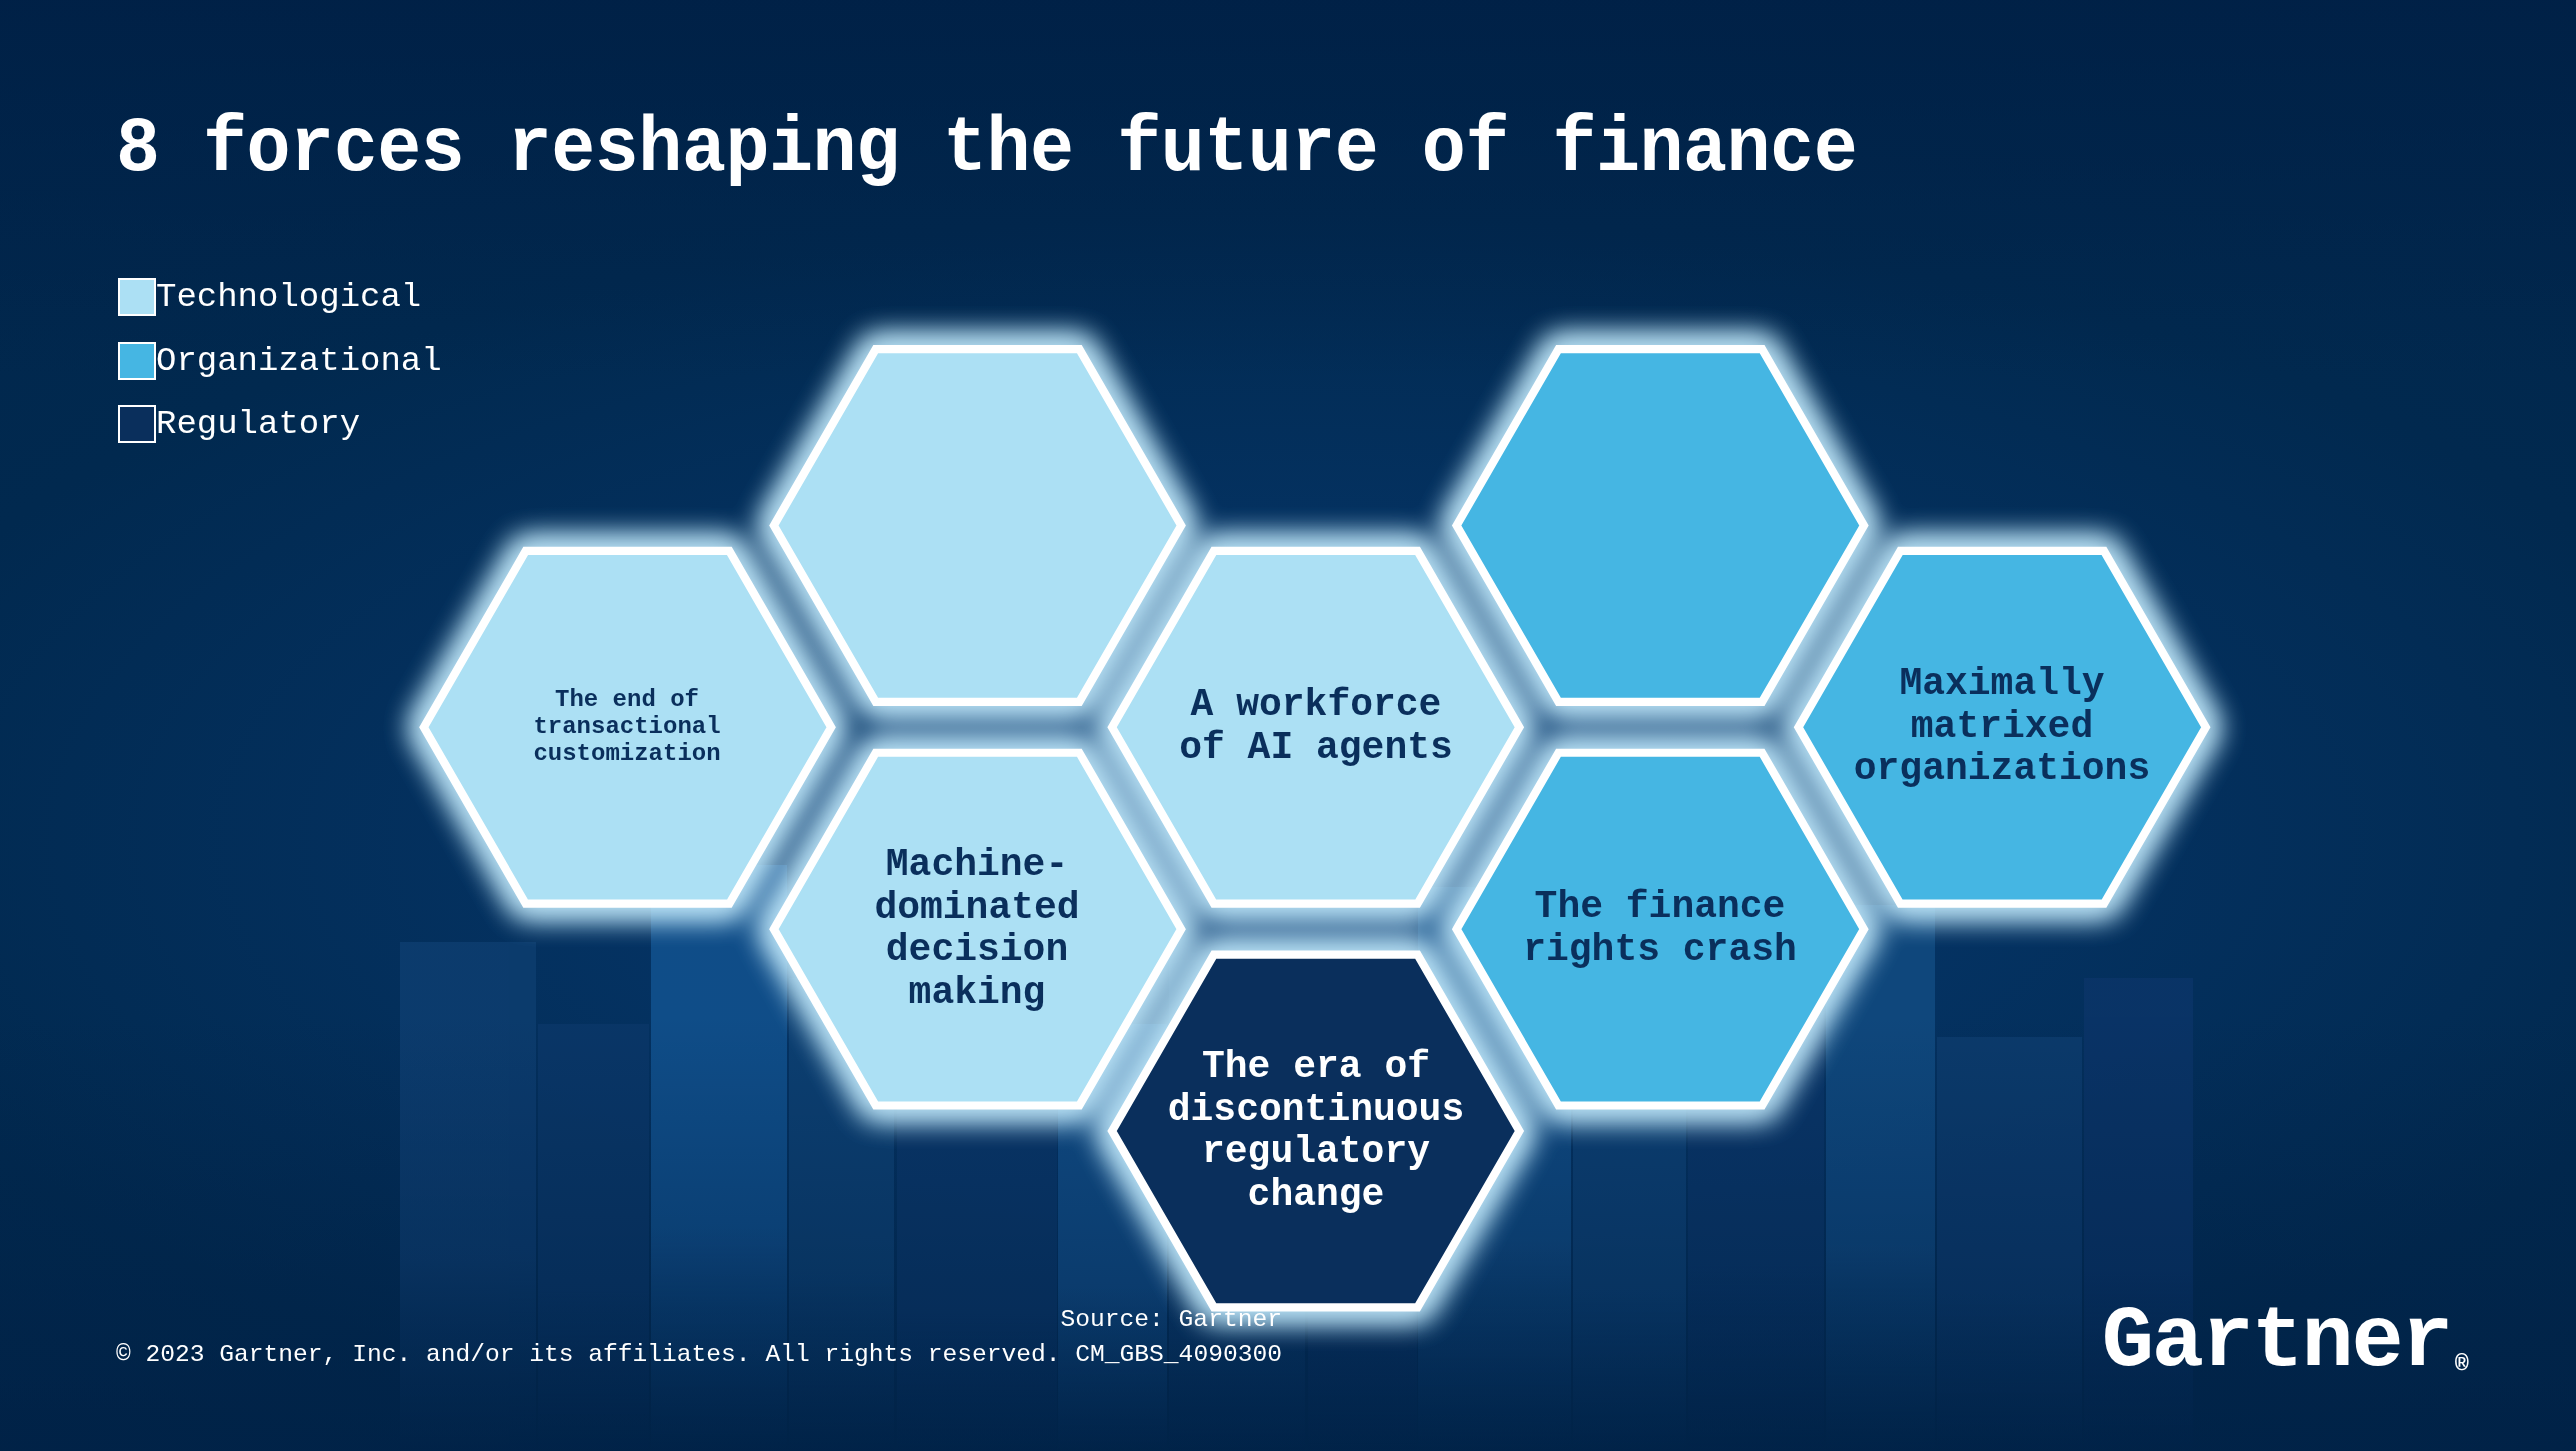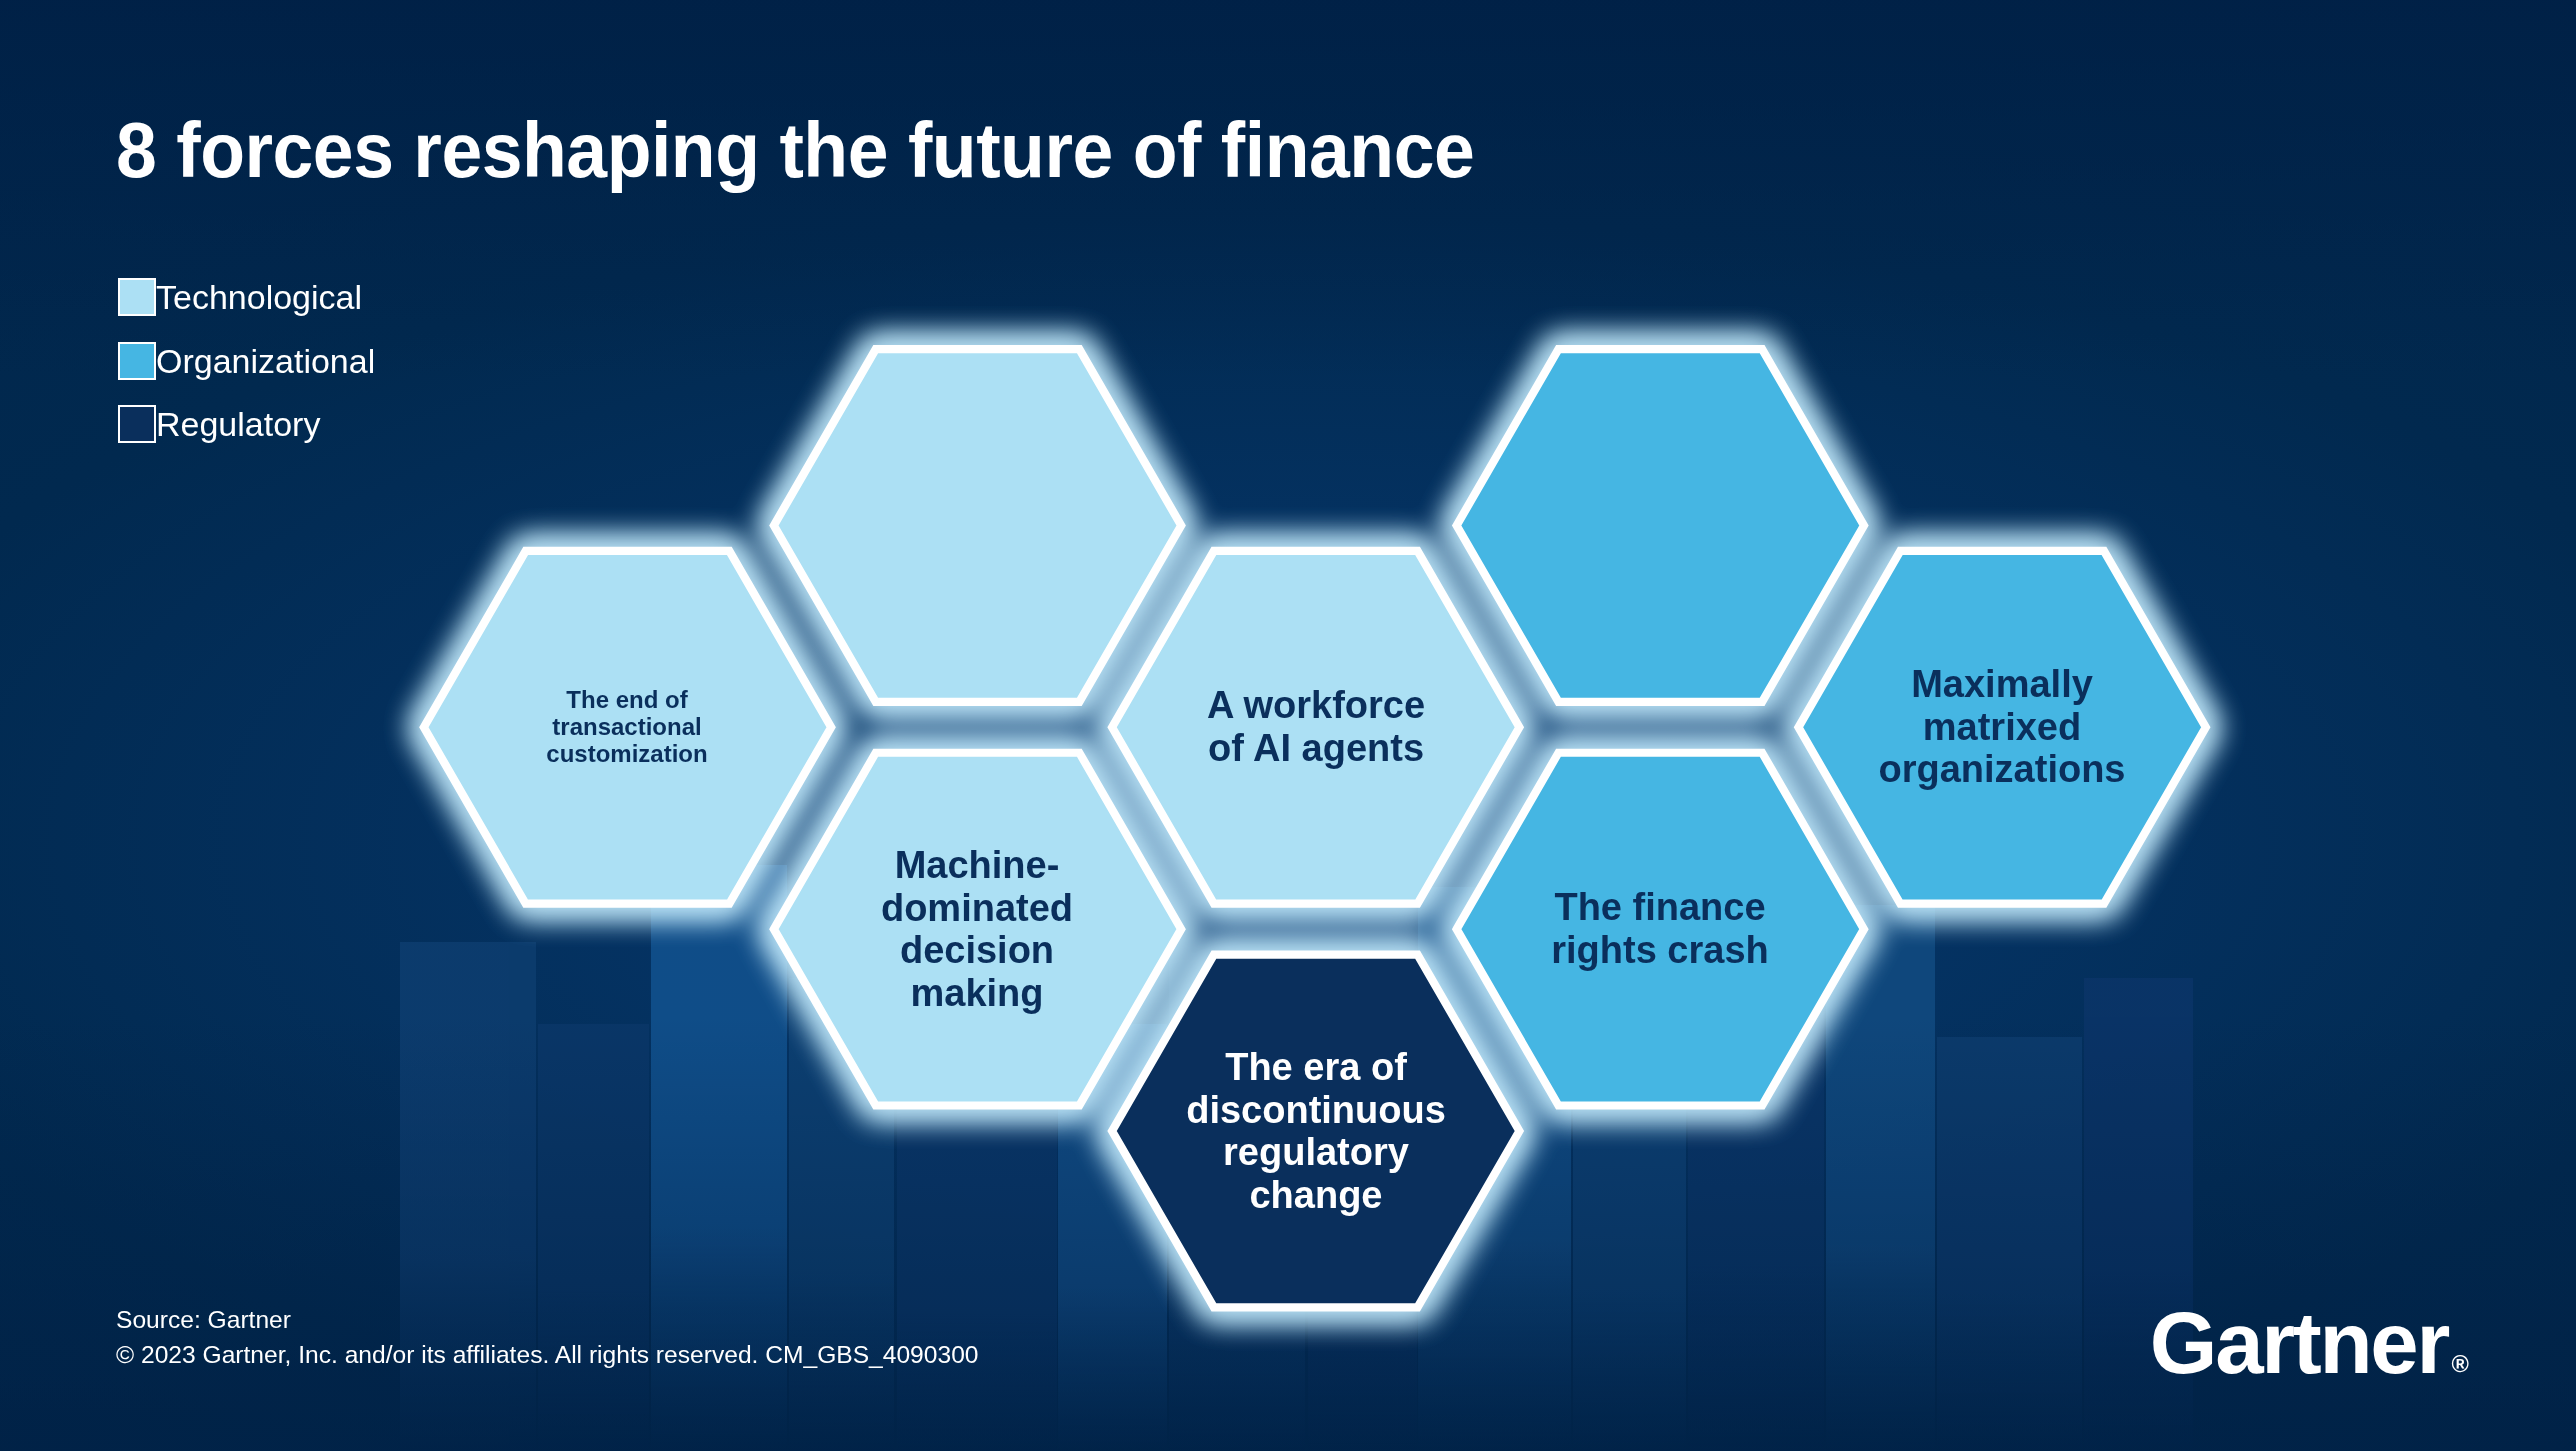--- a/index.html
+++ b/index.html
@@ -6,21 +6,21 @@
     margin: 0;
     padding: 0;
     background: #00264f;
   }
   #stage {
     position: relative;
     width: 2576px;
     height: 1451px;
     overflow: hidden;
     background: #3b82f6;
-    font-family: Liberation Sans, sans-serif;
+    font-family: Liberation Mono, monospace;
   }
 
   
   .bg-base {
     position: absolute;
     inset: 0;
     background:
       radial-gradient(120% 90% at 50% 58%, #073a72 0%, #01294f 48%, #002247 100%),
       #002a5c;
   }
@@ -107,21 +107,21 @@
 
   
   .footer {
     position: absolute;
     left: 116px;
     bottom: 78px;
     color: #ffffff;
     font-size: 24.6px;
     line-height: 1.42;
   }
-  .footer div { white-space: nowrap; }
+  .footer div { white-space: nowrap; text-align: right; }
 
   .logo {
     position: absolute;
     right: 107px;
     bottom: 65px;
     color: #ffffff;
     font-size: 87px;
     font-weight: 700;
     letter-spacing: -2.3px;
     line-height: 1;

